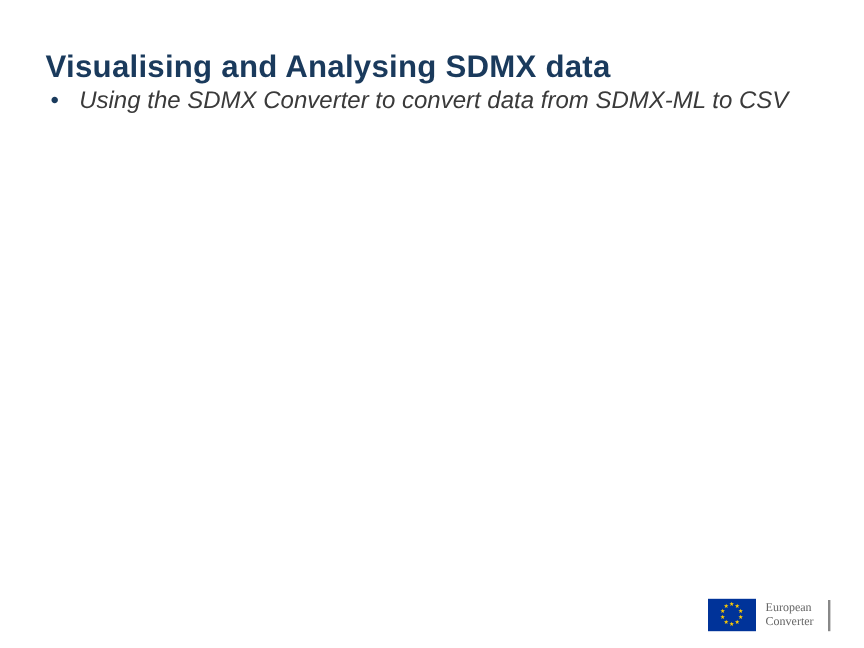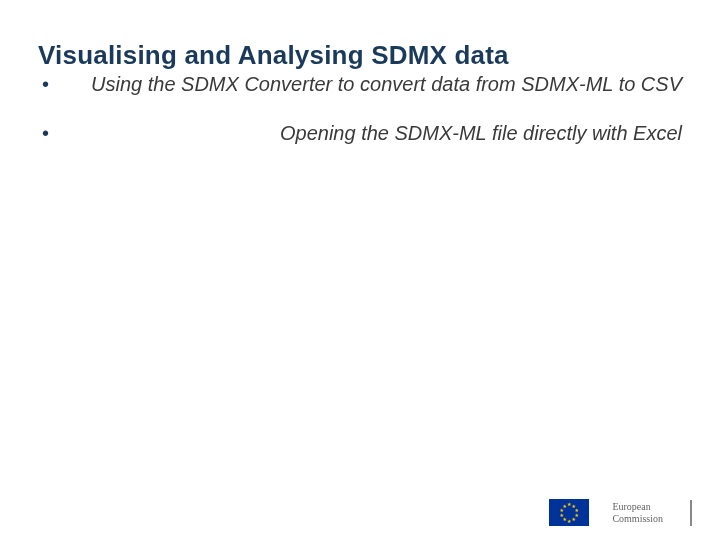--- a/index.html
+++ b/index.html
@@ -22,21 +22,20 @@
   }
   .subtitle {
     font-size: 20px;
     font-style: italic;
     color: #3a3a3a;
     margin-bottom: 30px;
   }
   .bullets {
     list-style: none;
     padding-left: 0;
-    text-align: right;
   }
   .bullets li {
     font-size: 20px;
     font-style: italic;
     color: #3a3a3a;
     line-height: 1.35;
     margin-bottom: 22px;
     padding-left: 28px;
     position: relative;
   }
@@ -48,21 +47,21 @@
     color: #1a3a5c;
     font-style: normal;
     font-size: 20px;
   }
   .footer-logo {
     position: absolute;
     right: 28px;
     bottom: 14px;
     display: flex;
     align-items: center;
-    gap: 23px;
+    gap: 8px;
   }
   .eu-flag {
     width: 40px;
     height: 27px;
     background: #003399;
     position: relative;
     display: flex;
     align-items: center;
     justify-content: center;
   }
@@ -90,37 +89,36 @@
     margin-left: 4px;
   }
 </style>
 </head>
 <body>
 
 <div class="slide">
   <h1 class="title">Visualising and Analysing SDMX data</h1>
   <ul class="bullets">
     <li>Using the SDMX Converter to convert data from SDMX-ML to CSV</li>
-    <li>Opening the SDMX-ML file directly with Excel</li>
   </ul>
 </div>
 
 <div class="footer-logo">
   <div class="eu-flag">
     <div class="eu-stars">
       <span style="left:7.5px;top:-1px;">★</span>
       <span style="left:12px;top:1px;">★</span>
       <span style="left:15px;top:5px;">★</span>
       <span style="left:15px;top:10px;">★</span>
       <span style="left:12px;top:14px;">★</span>
       <span style="left:7.5px;top:16px;">★</span>
       <span style="left:3px;top:14px;">★</span>
       <span style="left:0px;top:10px;">★</span>
       <span style="left:0px;top:5px;">★</span>
       <span style="left:3px;top:1px;">★</span>
     </div>
   </div>
   <div class="ec-text">
     <div>European</div>
-    <div>Commission</div>
+    <div>Converter</div>
   </div>
   <div class="ec-bar"></div>
 </div>
 
 </body></html>

